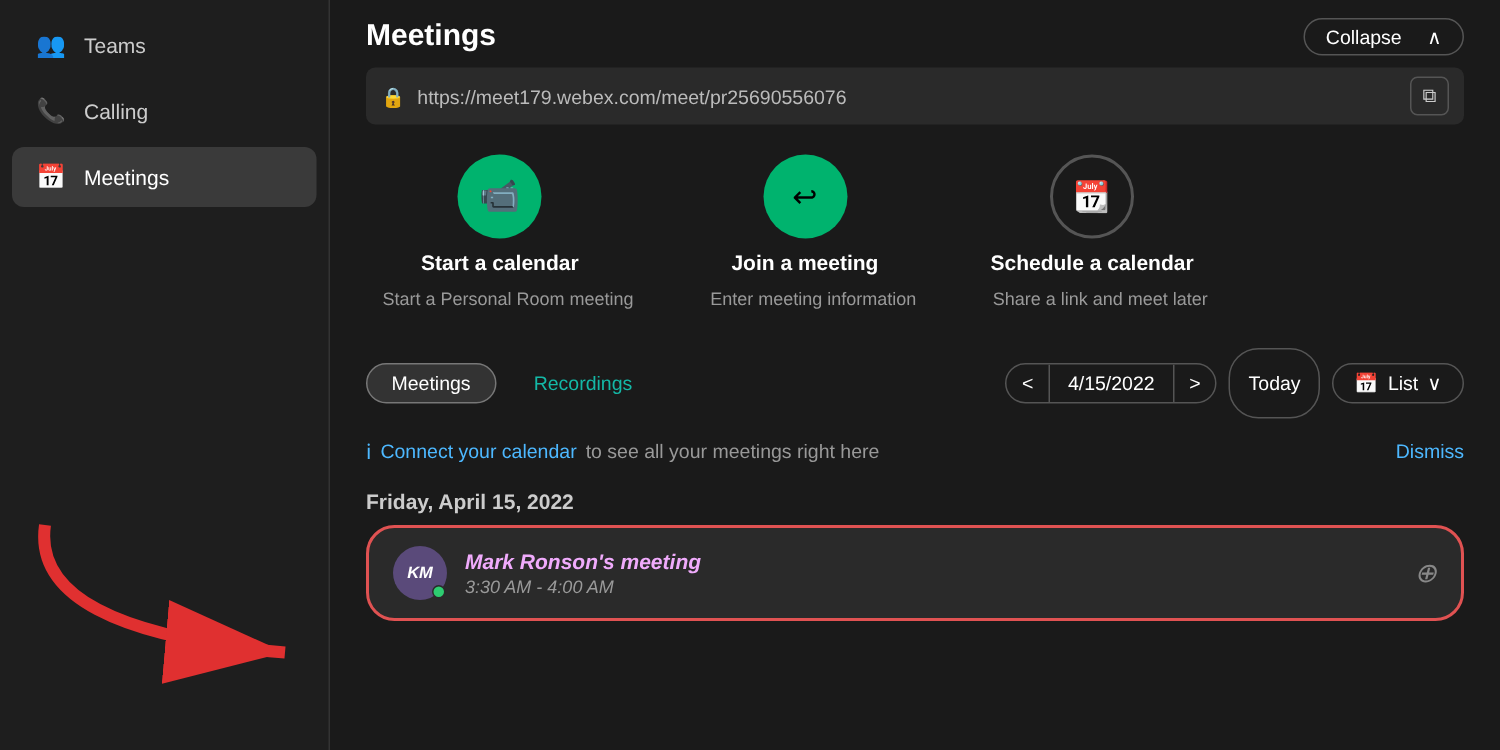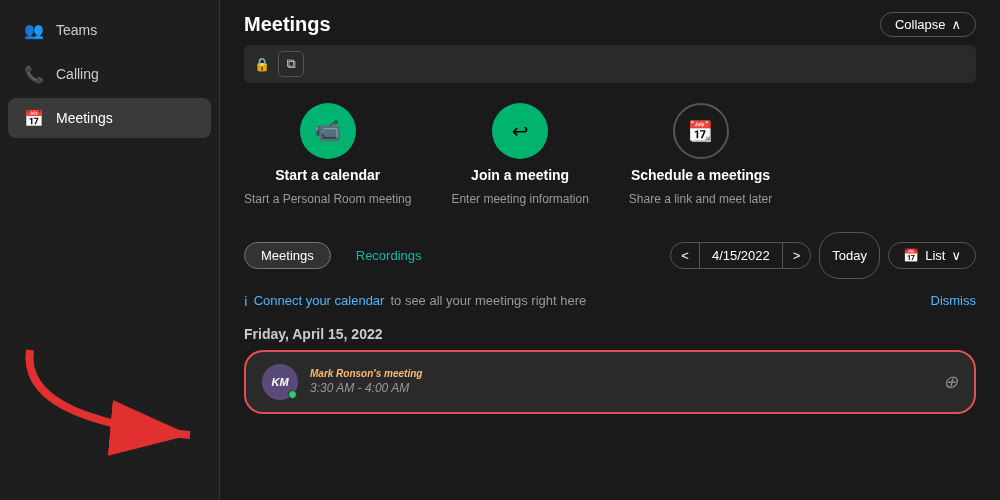--- a/index.html
+++ b/index.html
@@ -72,21 +72,21 @@
     .collapse-btn {
       background: transparent;
       border: 1px solid #555;
       border-radius: 20px;
       color: #fff;
       padding: 4px 14px;
       font-size: 13px;
       cursor: pointer;
       display: flex;
       align-items: center;
-      gap: 6px;
+      gap: 17px;
     }
 
     
     .url-bar {
       display: flex;
       align-items: center;
       gap: 8px;
       background: #2a2a2a;
       border-radius: 6px;
       padding: 6px 10px;
@@ -147,20 +147,21 @@
       font-size: 14px;
       font-weight: 600;
       color: #fff;
       text-align: center;
     }
     .action-sublabel {
       font-size: 12px;
       color: #999;
       text-align: right;
       line-height: 1.4;
+      margin-left: 11px;
     }
 
     
     .tabs-bar {
       display: flex;
       align-items: center;
       gap: 0;
       margin-bottom: 12px;
     }
     .tab-btn {
@@ -296,23 +297,23 @@
       border-radius: 50%;
       position: absolute;
       bottom: 1px;
       right: 1px;
       border: 1px solid #2a2a2a;
     }
     .meeting-info {
       flex: 1;
     }
     .meeting-name {
-      font-size: 10px;
+      font-size: 14px;
       font-weight: 600;
-      color: #fdba74;
+      color: #f0abfc;
     }
     .meeting-time {
       font-size: 12px;
       color: #999;
       margin-top: 2px;
     }
     .meeting-webex-icon {
       font-size: 18px;
       color: #888;
     }
@@ -351,20 +352,21 @@
   <div class="header">
     <span class="header-title">Meetings</span>
     <button class="collapse-btn">
       <span>Collapse</span>
       <span>∧</span>
     </button>
   </div>
 
   <div class="url-bar">
     <span class="lock-icon">🔒</span>
+    <span class="url-bar-text">https://meet179.webex.com/meet/pr25690556076</span>
     <button class="url-copy-btn">
       <span>⧉</span>
     </button>
   </div>
 
   <div class="meeting-actions">
     <div class="meeting-action">
       <button class="action-icon-btn green">
         <span>📹</span>
       </button>
@@ -375,21 +377,21 @@
       <button class="action-icon-btn green">
         <span style="font-size:20px;">↩</span>
       </button>
       <span class="action-label">Join a meeting</span>
       <span class="action-sublabel">Enter meeting information</span>
     </div>
     <div class="meeting-action">
       <button class="action-icon-btn outline">
         <span style="font-size:20px;">📆</span>
       </button>
-      <span class="action-label">Schedule a meetings</span>
+      <span class="action-label">Schedule a calendar</span>
       <span class="action-sublabel">Share a link and meet later</span>
     </div>
   </div>
 
   <div class="tabs-bar">
     <button class="tab-btn active">
       <span>Meetings</span>
     </button>
     <button class="tab-btn inactive">
       <span>Recordings</span>

